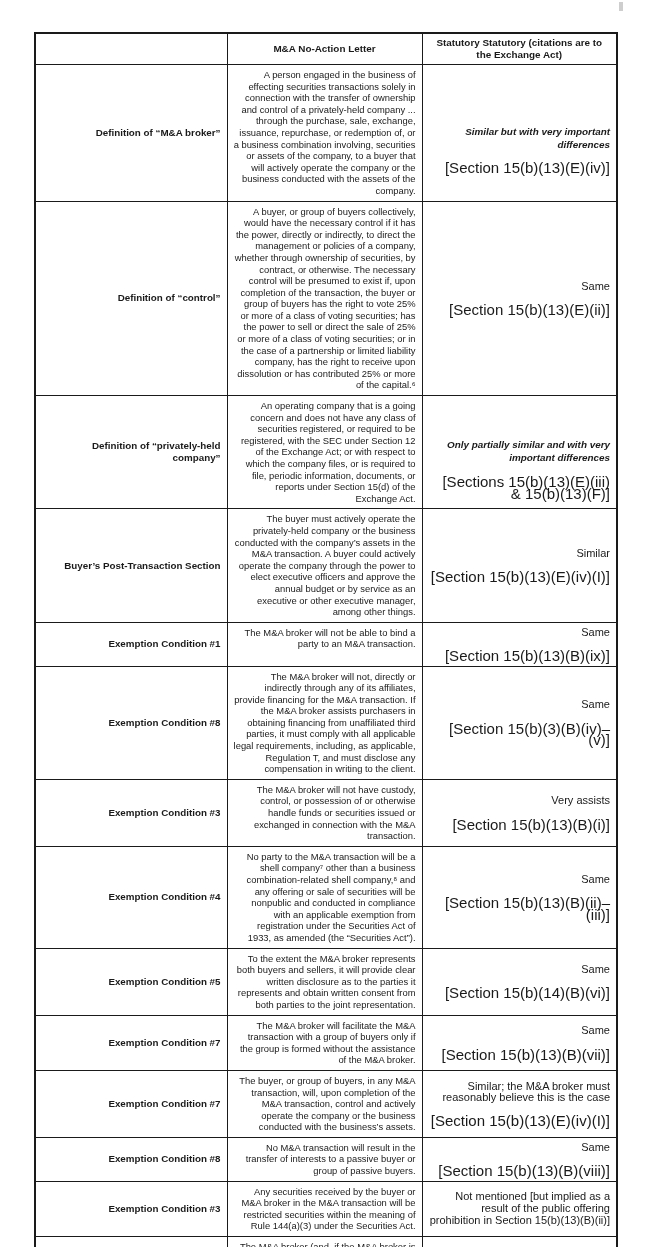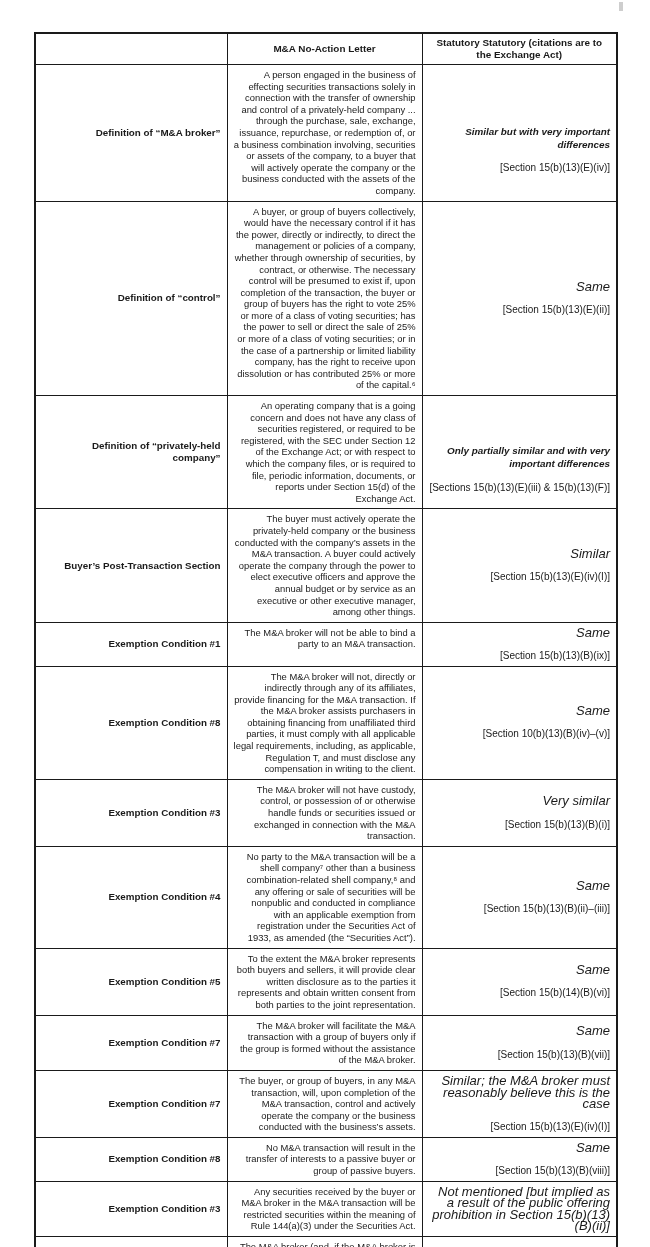--- a/index.html
+++ b/index.html
@@ -41,30 +41,30 @@
     line-height: 12px;
     text-align: center;
     vertical-align: middle;
     height: 30px;
     padding: 3px 6px;
   }
   td.label-cell { vertical-align: middle; }
   .row-label { font-weight: 700; font-size: 9.8px; line-height: 12px; }
   td.noaction-cell { vertical-align: top; }
   td.stat-cell { vertical-align: middle; }
-  .status { font-size: 13px; line-height: 11.6px; font-style: italic; }
+  .status { font-size: 11px; line-height: 11.6px; }
   .status.has-cite { margin-bottom: 11.6px; }
   .status.em {
     font-weight: 700;
     font-style: italic;
     font-size: 9.9px;
     line-height: 13px;
     margin-top: 33px;
   }
-  .citation { font-size: 10px; line-height: 11.6px; }
+  .citation { font-size: 15px; line-height: 11.6px; }
 </style>
 </head>
 <body>
 
 <div class="page">
   <div class="corner-artifact"></div>
 
   <table class="cmp">
     <colgroup>
       <col class="c1">
@@ -141,32 +141,32 @@
   </tr>
         <tr class="data-row">
     <td class="label-cell">
       <div class="row-label">Exemption Condition #8</div>
     </td>
     <td class="noaction-cell">
       <div class="body-text">The M&amp;A broker will not, directly or indirectly through any of its affiliates, provide financing for the M&amp;A transaction. If the M&amp;A broker assists purchasers in obtaining financing from unaffiliated third parties, it must comply with all applicable legal requirements, including, as applicable, Regulation T, and must disclose any compensation in writing to the client.</div>
     </td>
     <td class="stat-cell">
       <div class="status has-cite">Same</div>
-      <div class="citation">[Section 10(b)(13)(B)(iv)–(v)]</div>
+      <div class="citation">[Section 15(b)(3)(B)(iv)–(v)]</div>
     </td>
   </tr>
         <tr class="data-row">
     <td class="label-cell">
       <div class="row-label">Exemption Condition #3</div>
     </td>
     <td class="noaction-cell">
       <div class="body-text">The M&amp;A broker will not have custody, control, or possession of or otherwise handle funds or securities issued or exchanged in connection with the M&amp;A transaction.</div>
     </td>
     <td class="stat-cell">
-      <div class="status has-cite">Very similar</div>
+      <div class="status has-cite">Very assists</div>
       <div class="citation">[Section 15(b)(13)(B)(i)]</div>
     </td>
   </tr>
         <tr class="data-row">
     <td class="label-cell">
       <div class="row-label">Exemption Condition #4</div>
     </td>
     <td class="noaction-cell">
       <div class="body-text">No party to the M&amp;A transaction will be a shell company⁷ other than a business combination-related shell company,⁸ and any offering or sale of securities will be nonpublic and conducted in compliance with an applicable exemption from registration under the Securities Act of 1933, as amended (the “Securities Act”).</div>
     </td>

